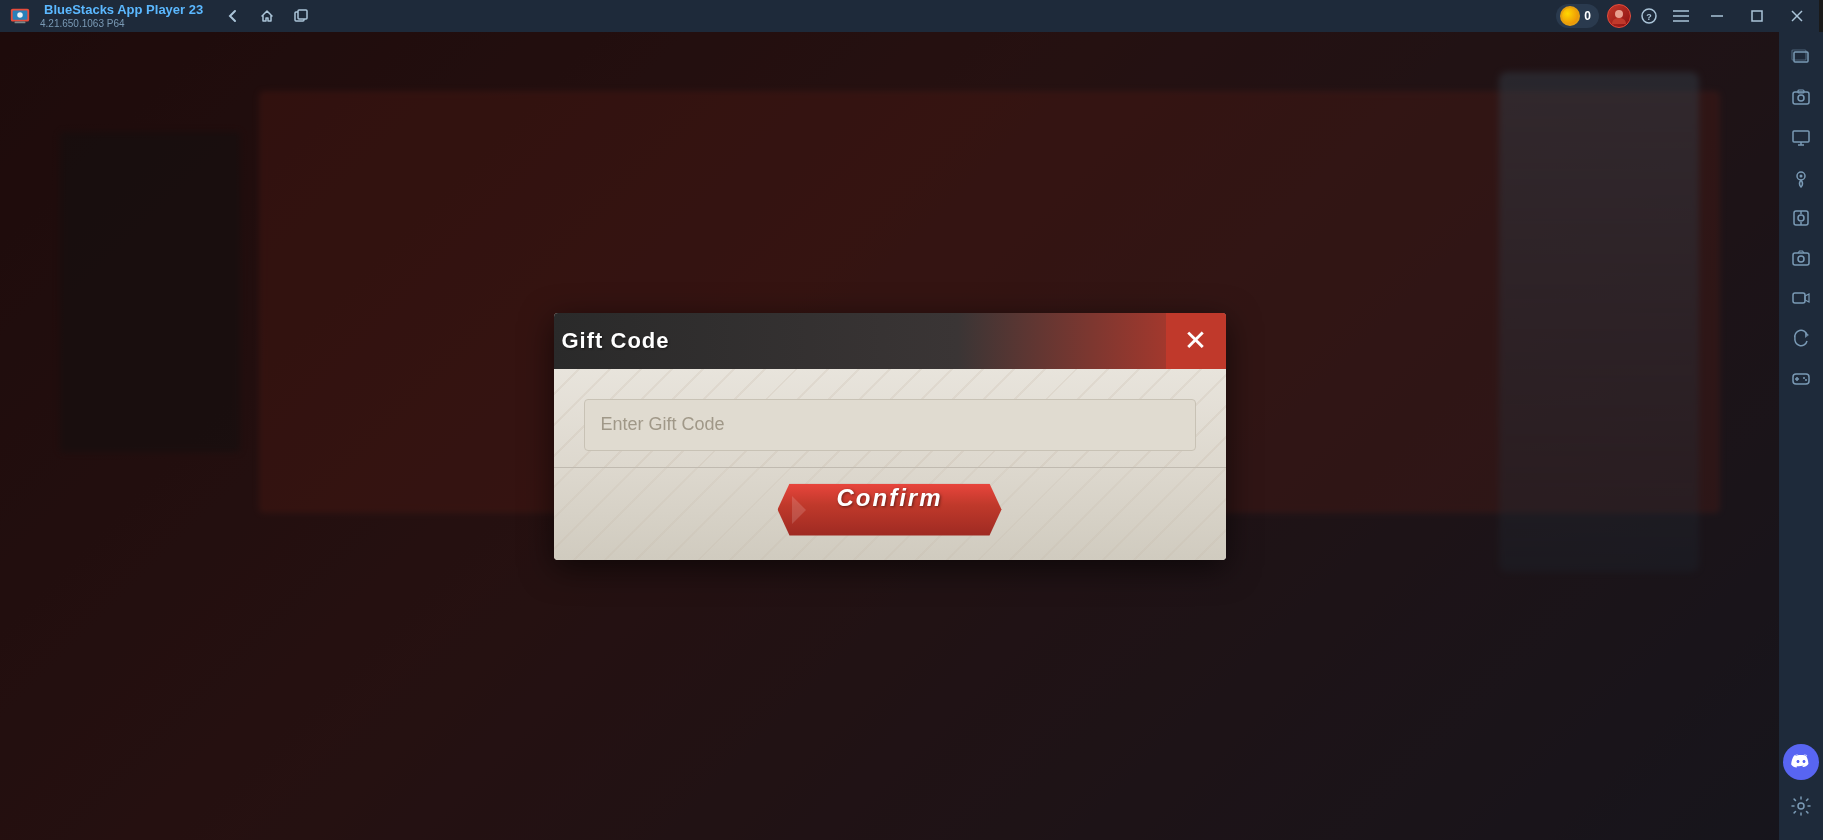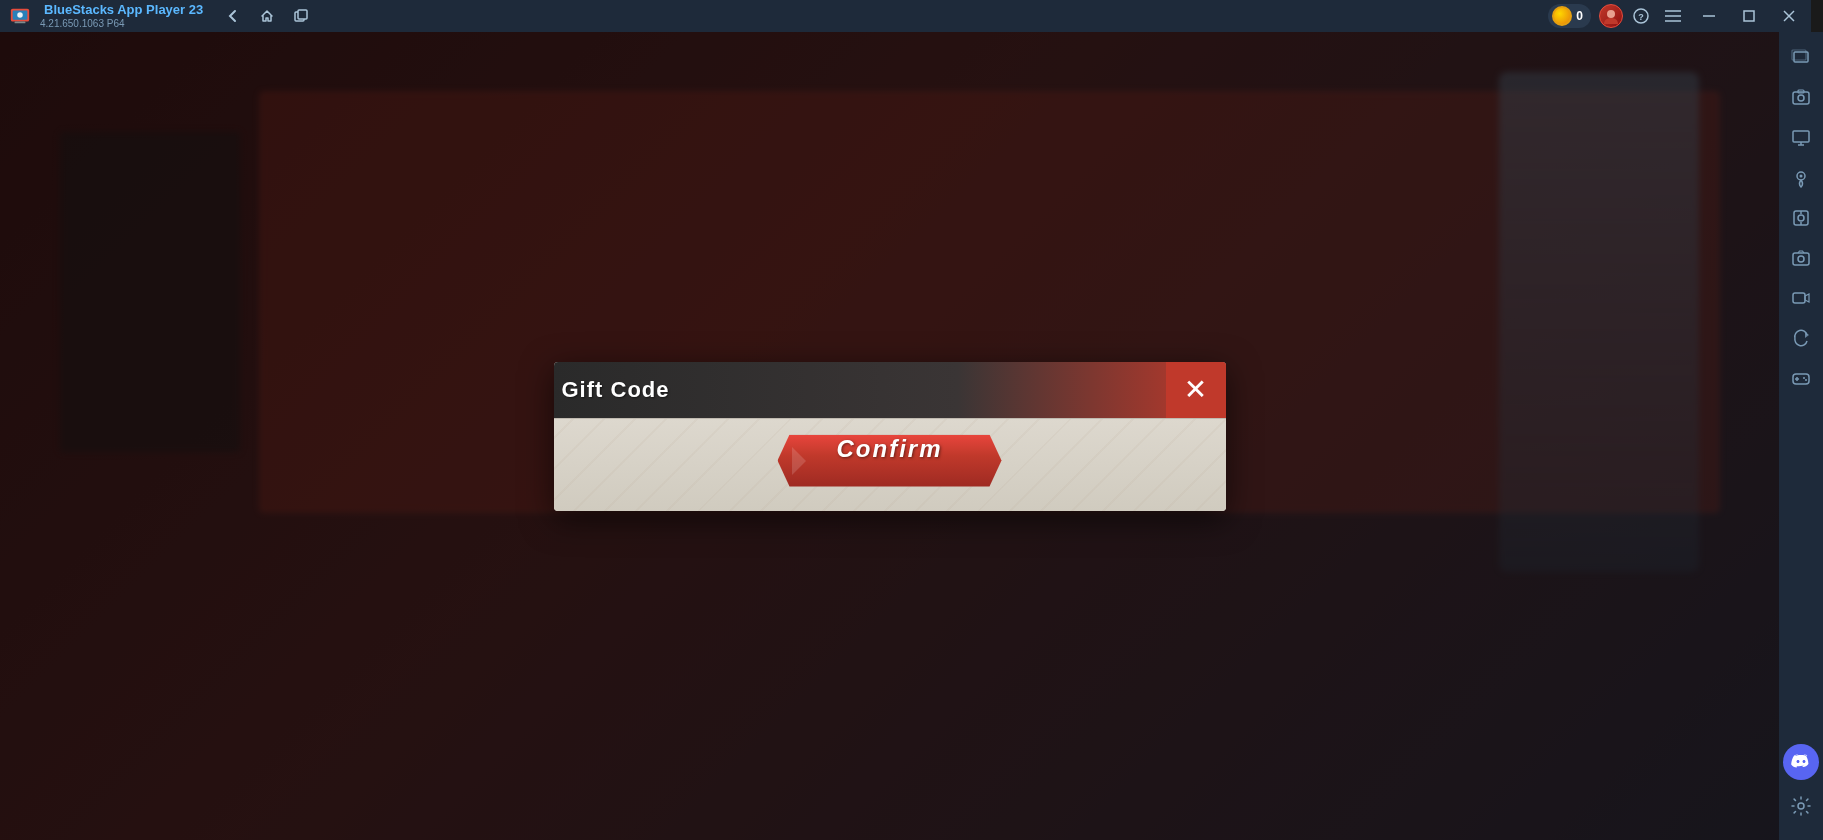--- a/index.html
+++ b/index.html
@@ -8,21 +8,21 @@
       height: 840px;
       overflow: hidden;
       font-family: 'Segoe UI', Arial, sans-serif;
       background: #1a1a1a;
       position: relative;
     }
 
     
     .titlebar {
       position: absolute;
-      top: 0; left: 0; right: 12px;
+      top: 0; left: 0; right: 4px;
       height: 32px;
       background: #1e2a3a;
       display: flex;
       align-items: center;
       z-index: 100;
     }
     .titlebar-logo {
       width: 32px;
       height: 32px;
       display: flex;
@@ -532,20 +532,23 @@
   <div class="modal-overlay">
     <div class="gift-modal">
 
       <div class="gift-modal-header">
         <span class="gift-modal-title">Gift Code</span>
         <div class="gift-modal-close">
           <span class="close-x">✕</span>
         </div>
       </div>
 
+      <div class="gift-modal-body">
+        <input type="text" class="gift-code-input" placeholder="Enter Gift Code" style="">
+      </div>
 
       <div class="gift-modal-footer">
         <button class="confirm-btn">
           <span class="confirm-btn-text">Confirm</span>
         </button>
       </div>
 
     </div>
   </div>
 </div>

